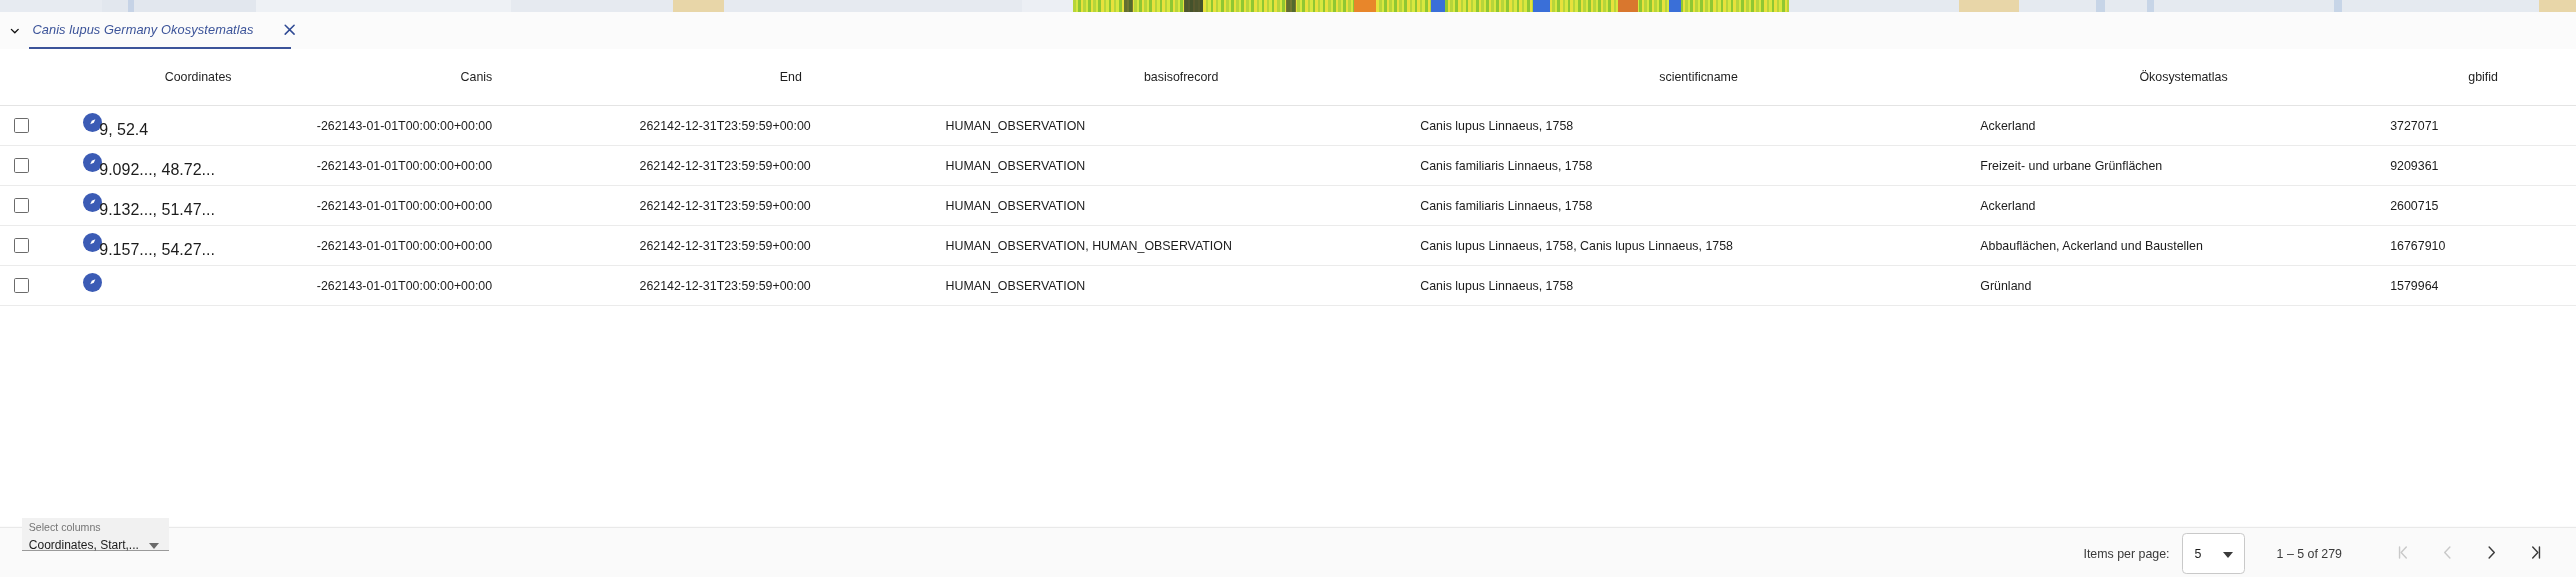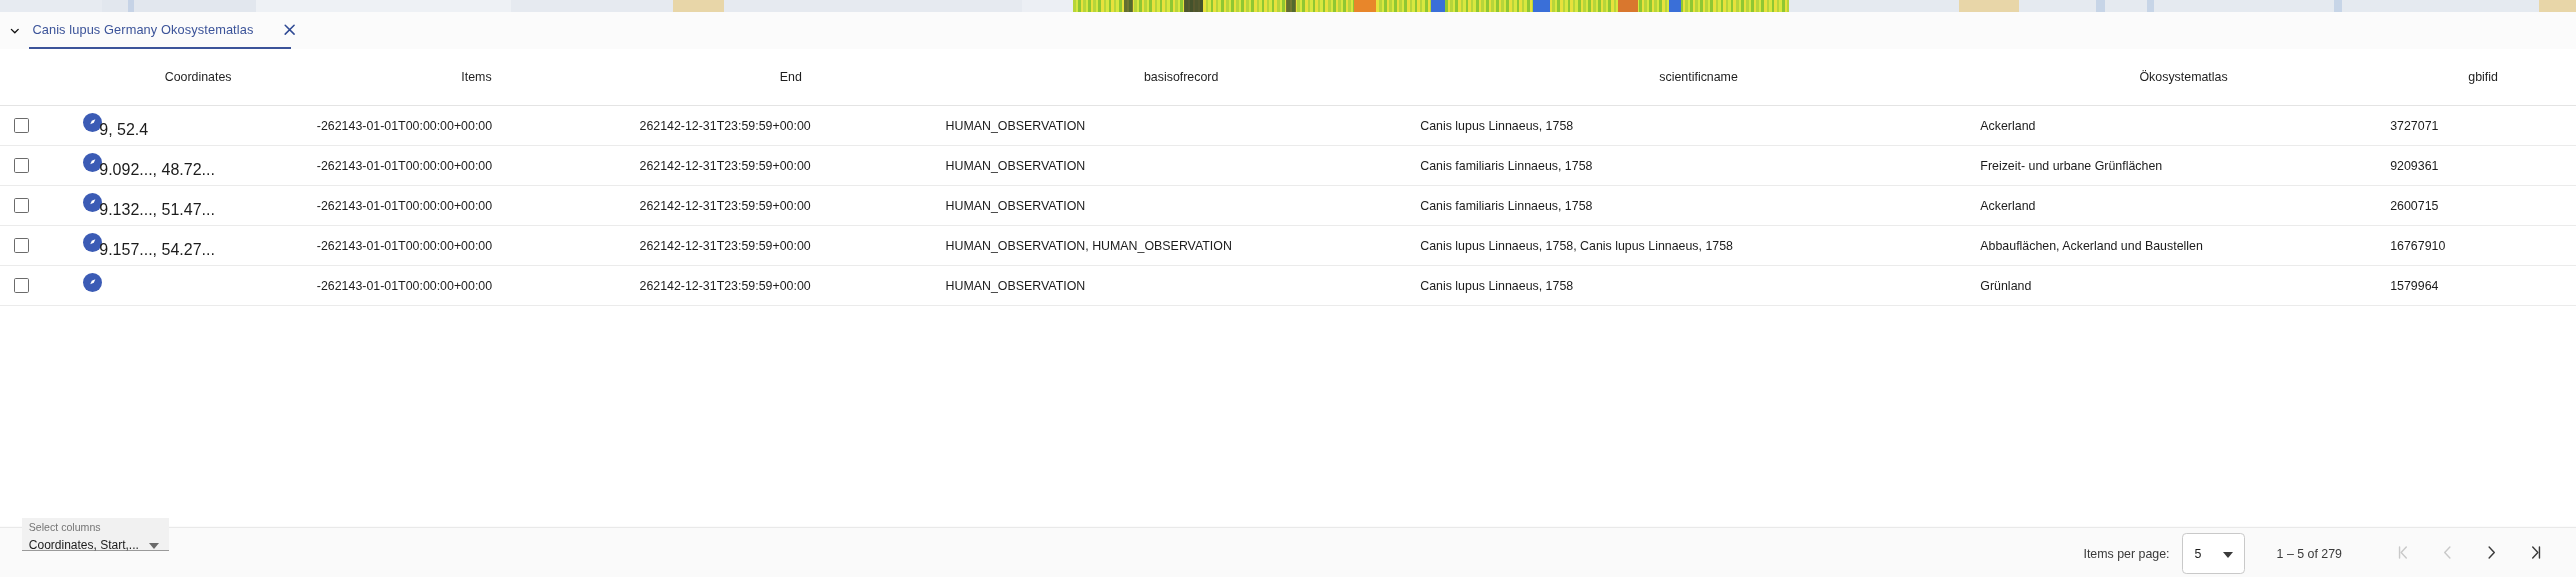--- a/index.html
+++ b/index.html
@@ -72,20 +72,21 @@
     display:flex;align-items:center;justify-content:center;
     background:#fbfbfb;cursor:pointer;
   }
   .tab-toggle svg{display:block;}
   .tab{
     position:absolute;left:29px;top:0;height:37px;width:262px;
     display:flex;align-items:center;
     border-bottom:2.6px solid #3b5399;
     box-sizing:border-box;
     cursor:pointer;
+    font-style:italic;
   }
   .tab-label{
     font-size:12.8px;color:#3b5399;font-weight:500;letter-spacing:0.1px;
     white-space:nowrap;overflow:hidden;margin-left:3.4px;
     width:237px;
   }
   .tab-close{
     position:absolute;left:279px;top:8.5px;width:20.4px;height:20.4px;
     display:flex;align-items:center;justify-content:center;cursor:pointer;
   }
@@ -238,21 +239,21 @@
 
     <div class="table-wrap">
       <table class="grid">
         <thead>
           <tr>
             <th class="c-check"></th>
             <th class="c-coord">
               <div class="hd">Coordinates</div>
             </th>
             <th class="c-start">
-              <div class="hd">Items</div>
+              <div class="hd">Canis</div>
             </th>
             <th class="c-end">
               <div class="hd">End</div>
             </th>
             <th class="c-basis">
               <div class="hd">basisofrecord</div>
             </th>
             <th class="c-sci">
               <div class="hd">scientificname</div>
             </th>

